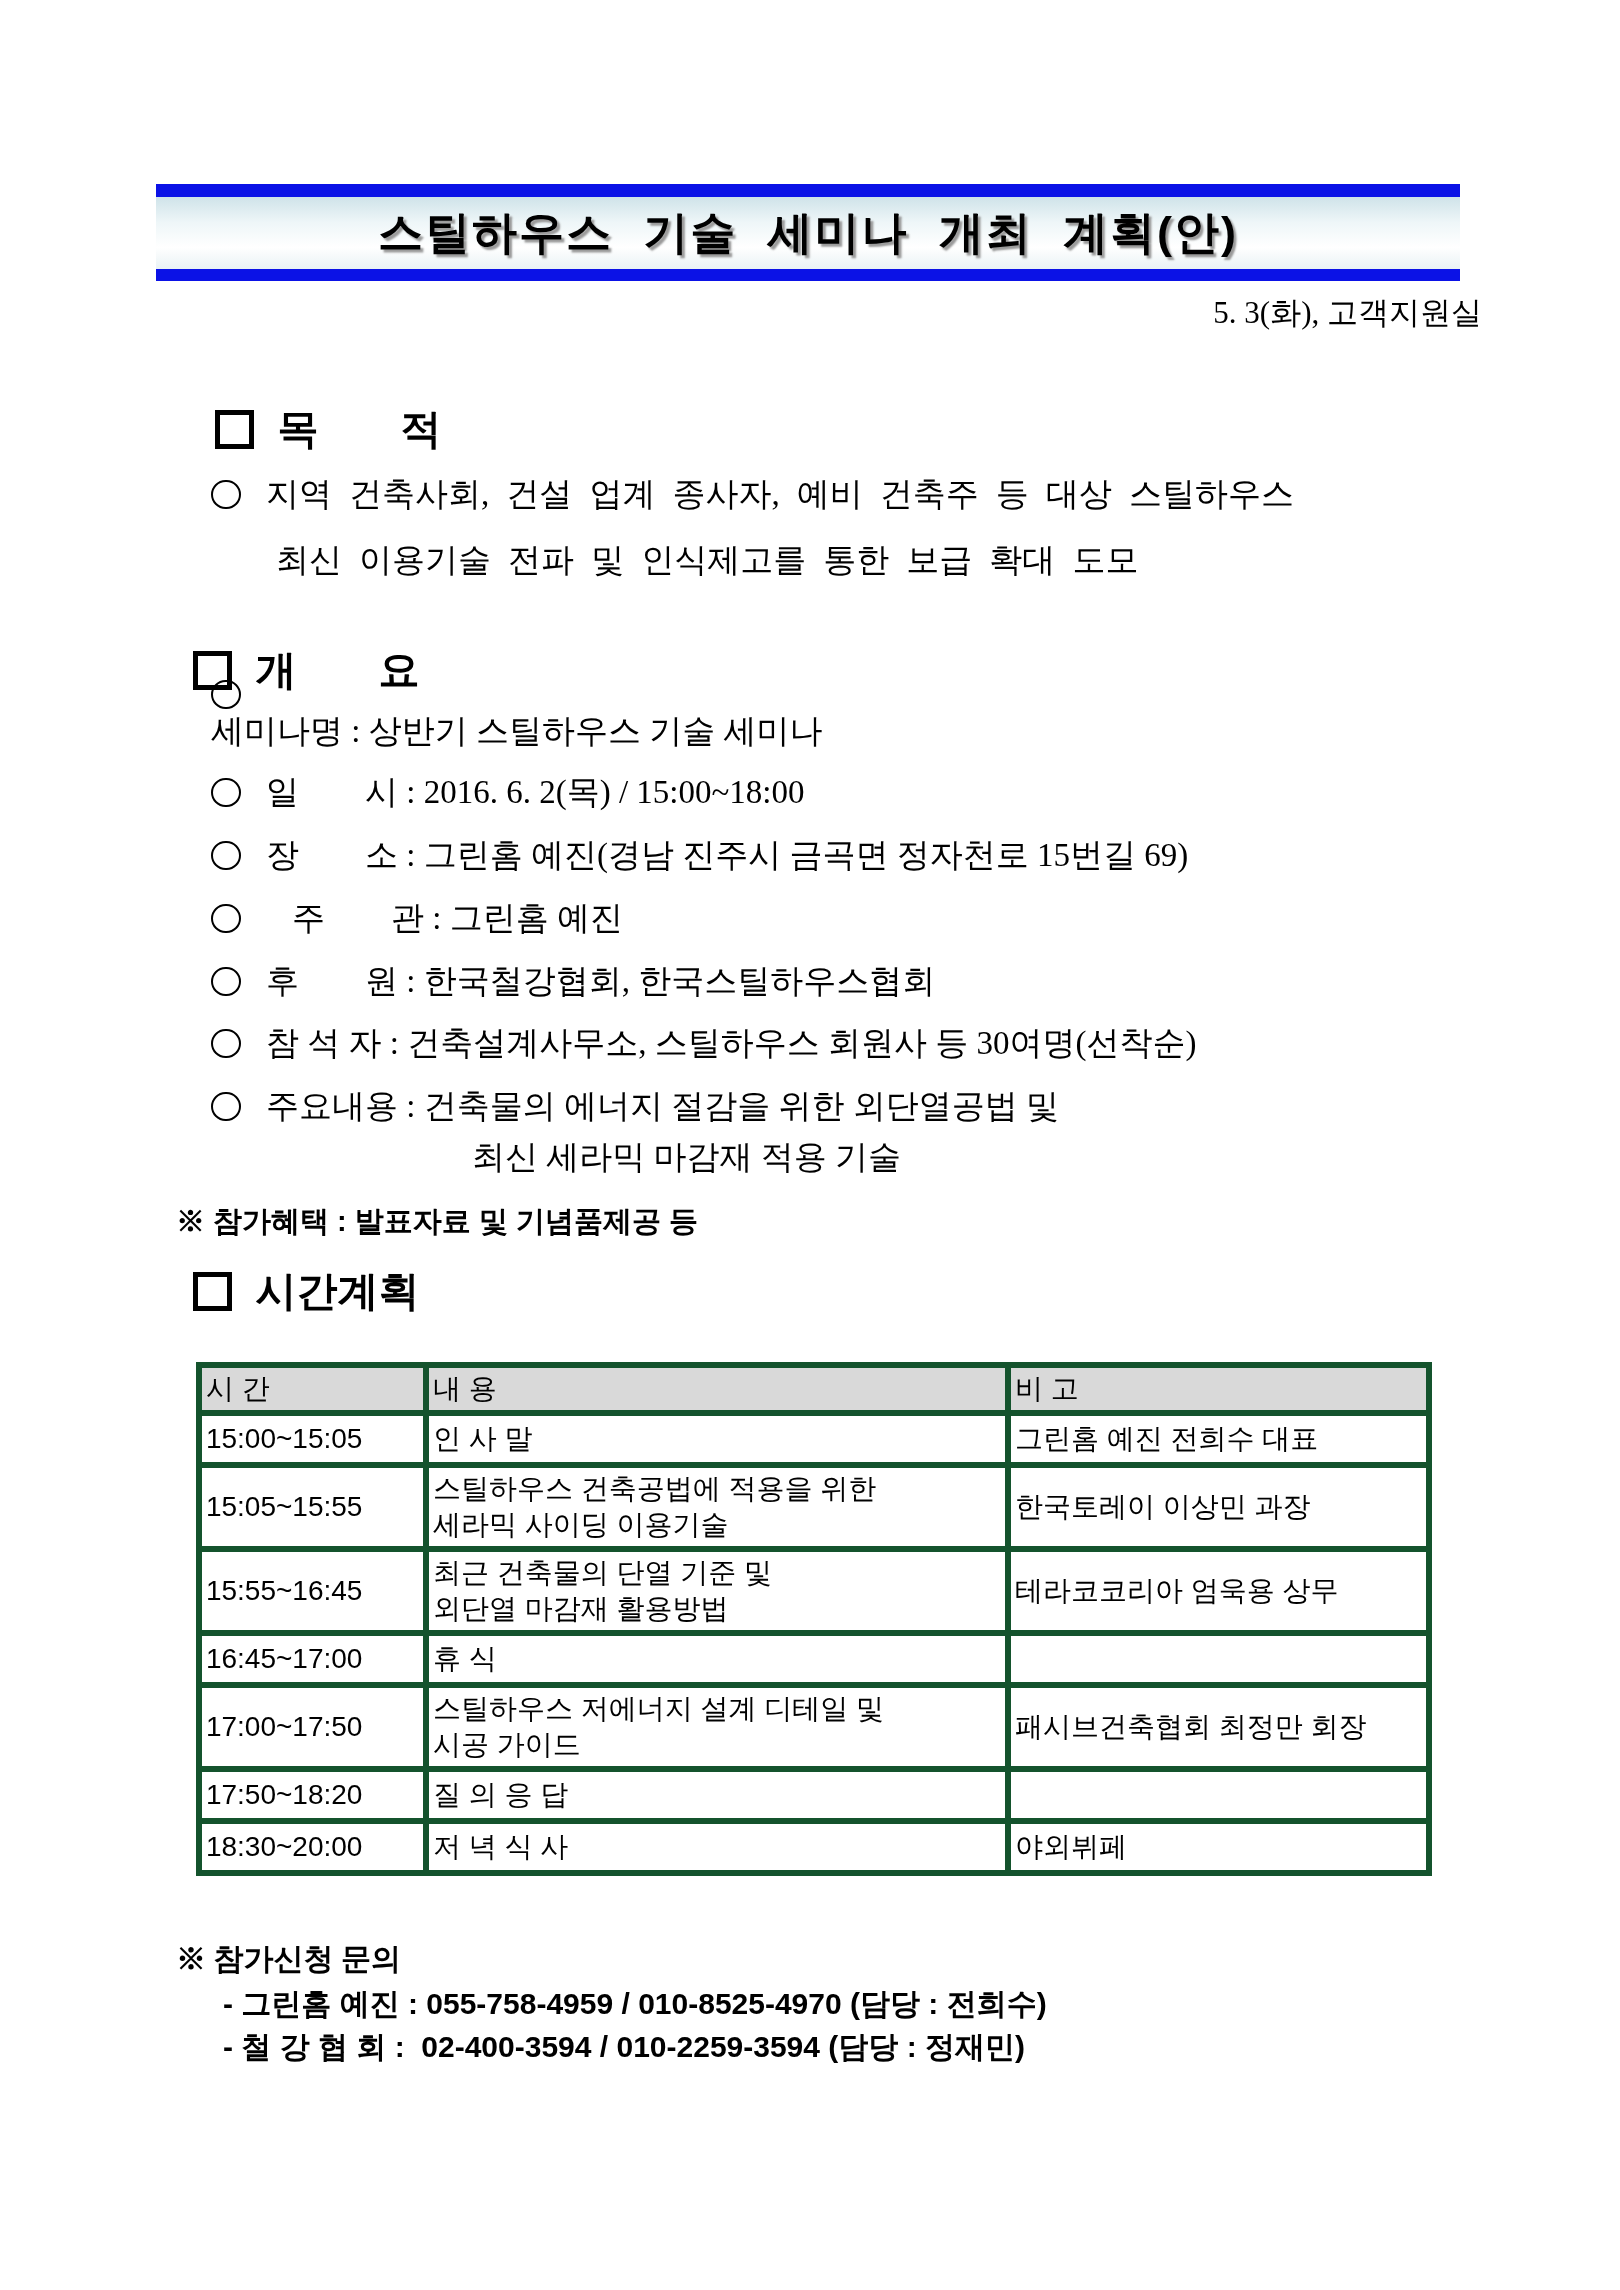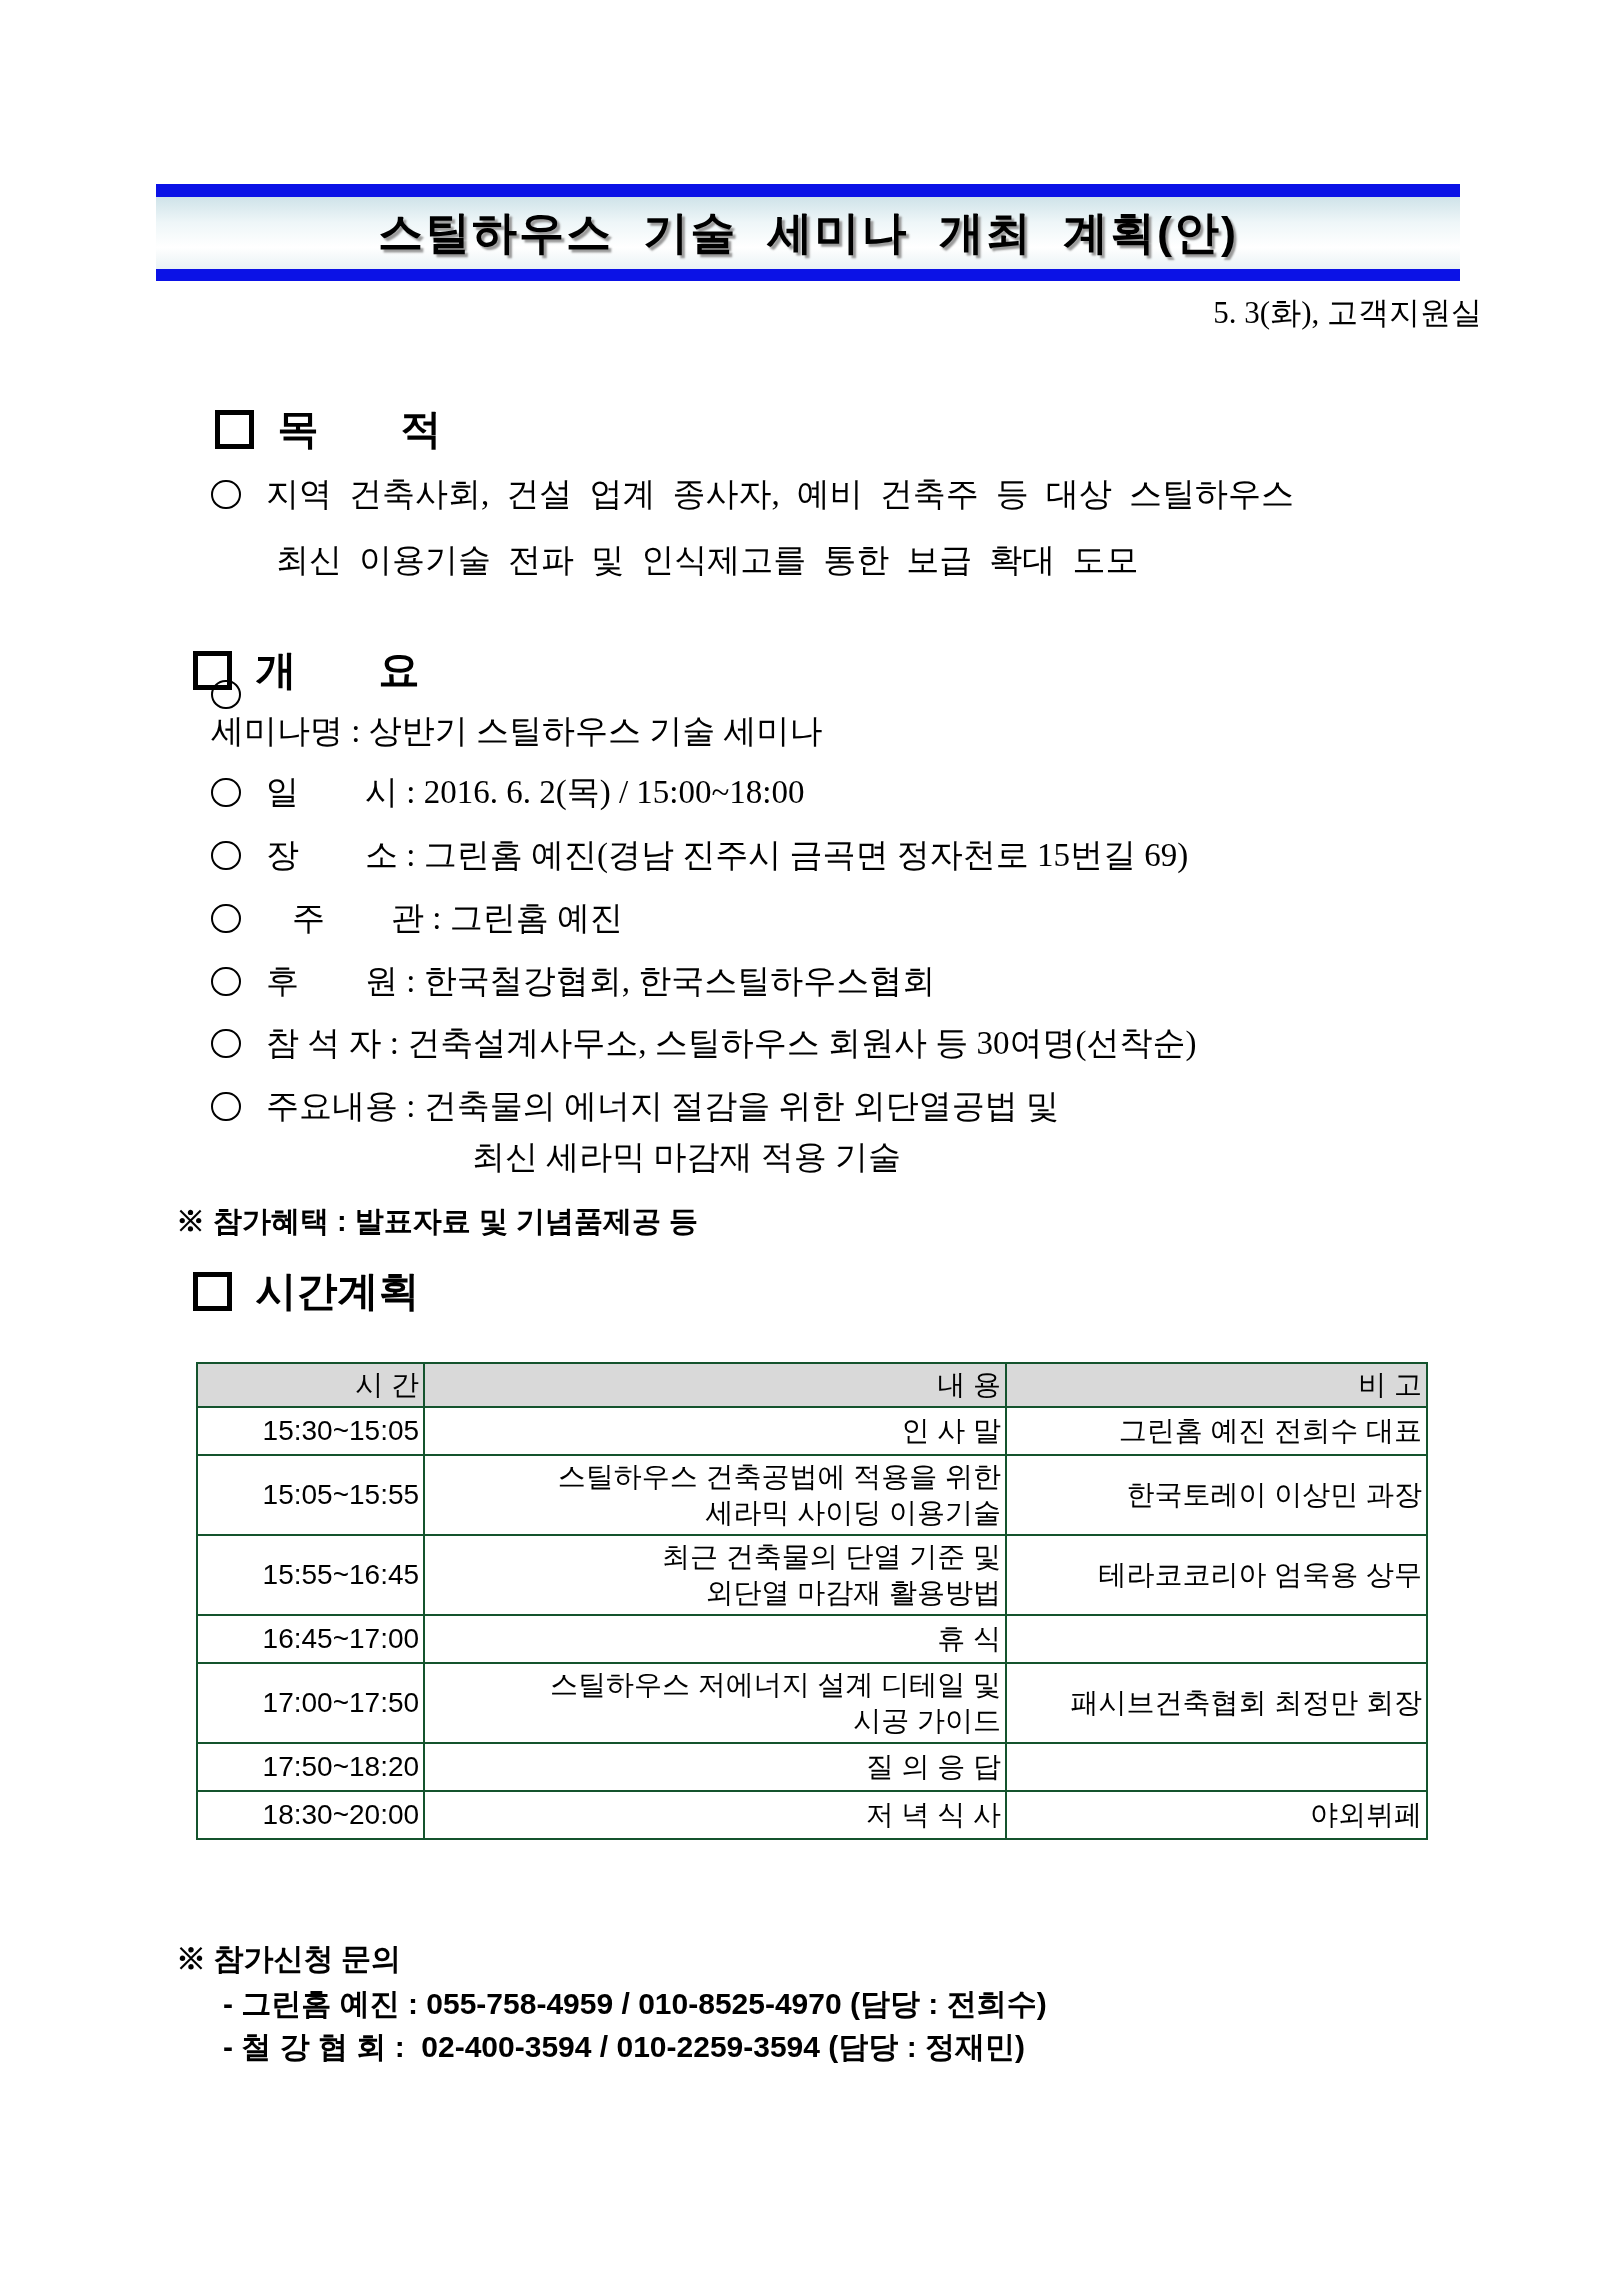--- a/index.html
+++ b/index.html
@@ -111,22 +111,22 @@
     position: absolute;
     left: 196px;
     top: 1362px;
     width: 1231px;
     border-collapse: collapse;
     table-layout: fixed;
     font-family: "Liberation Sans", sans-serif;
     font-size: 28px;
   }
   .sched-table th, .sched-table td {
-    border: 2px solid #14532d;
-    text-align: right;
+    border: 6px solid #14532d;
+    text-align: left;
     vertical-align: middle;
     padding: 0 3.9px;
     white-space: pre-line;
     line-height: 36px;
     overflow: hidden;
   }
   .sched-table { border: 2.9px solid #000; }
   .sched-table th {
     background: #d9d9d9;
     font-weight: normal;
@@ -228,21 +228,21 @@
     </colgroup>
     <thead>
       <tr>
         <th>시 간</th>
         <th>내 용</th>
         <th>비 고</th>
       </tr>
     </thead>
     <tbody>
       <tr class="r-single">
-        <td>15:30~15:05</td>
+        <td>15:00~15:05</td>
         <td>인 사 말</td>
         <td>그린홈 예진 전희수 대표</td>
       </tr>
       <tr class="r-double">
         <td>15:05~15:55</td>
         <td>스틸하우스 건축공법에 적용을 위한
 세라믹 사이딩 이용기술</td>
         <td>한국토레이 이상민 과장</td>
       </tr>
       <tr class="r-double">

